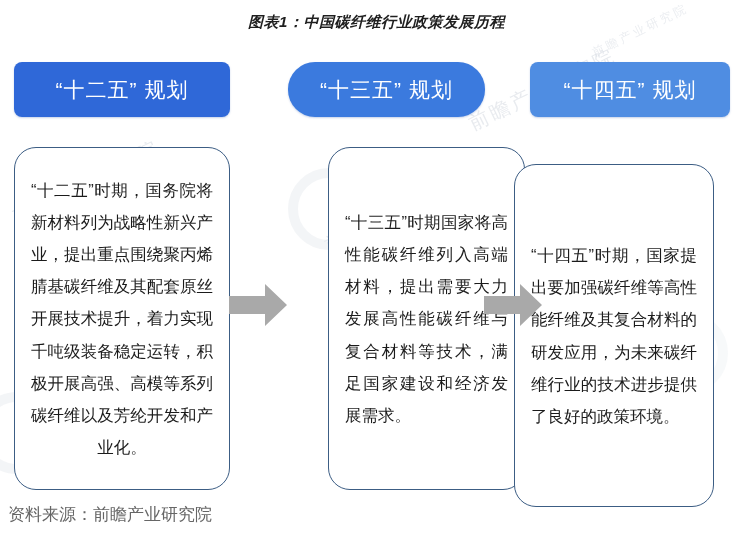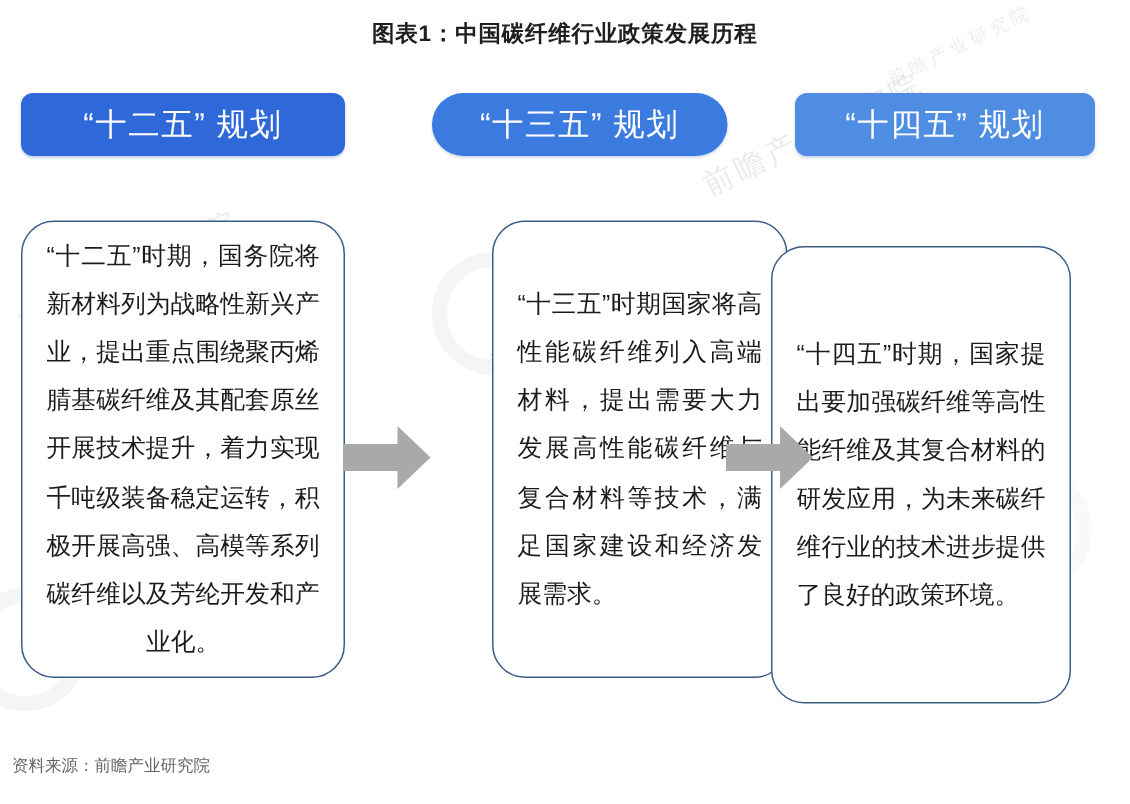--- a/index.html
+++ b/index.html
@@ -2,51 +2,51 @@
 <html><head>
 <meta charset="utf-8">
 <style>
   html,body{margin:0;padding:0;background:#ffffff;}
   .stage{
     position:relative;width:753px;height:536px;background:#ffffff;overflow:hidden;
     font-family:"Liberation Sans","DejaVu Sans",sans-serif;
   }
   .title{
     position:absolute;top:13px;left:0;right:0;text-align:center;
-    font-size:15px;font-weight:700;color:#1f1f1f;letter-spacing:0.5px;
+    font-size:15px;font-weight:700;color:#1f1f1f;letter-spacing:0.5px;font-style:italic;
   }
   .hdr{
-    position:absolute;top:62px;height:42px;border-radius:8px;
+    position:absolute;top:62px;height:55px;border-radius:8px;
     display:flex;align-items:center;justify-content:center;
     color:#ffffff;font-size:21px;letter-spacing:1px;
     box-shadow:0 1px 2px rgba(30,80,170,0.25);
   }
   .hdr.c1{left:14px;width:216px;}
   .hdr.c2{left:288px;width:197px;}
   .hdr.c3{left:530px;width:200px;}
   .box{
-    position:absolute;top:147px;height:305px;border:1px solid #3c5d84;
+    position:absolute;top:147px;height:343px;border:1px solid #3c5d84;
     border-radius:22px;background:#ffffff;
     display:flex;align-items:center;box-sizing:border-box;padding:0 16px;
   }
   .box.c1{left:14px;width:216px;}
   .box.c2{left:288px;width:197px;margin-left:40px;}
   .box.c3{left:514px;width:200px;margin-top:17px;}
   .box p{
     margin:0;font-size:16.5px;line-height:1.95;color:#1b1b1b;
     text-align:justify;width:100%;
   }
   .box.c1 p{text-align-last:center;}
   .arrow{position:absolute;top:282px;width:58px;height:46px;}
   .arrow.a1{left:229px;}
   .arrow.a2{left:484px;}
   .footer{
     position:absolute;top:503px;left:0;right:0;
     display:flex;justify-content:space-between;align-items:center;
-    padding:0 8px;font-size:11px;color:#666666;
+    padding:0 8px;font-size:17px;color:#666666;
   }
   
   .wm{
     position:absolute;color:#c6cdd7;opacity:0.40;font-size:20px;
     letter-spacing:3px;transform:rotate(-26deg);white-space:nowrap;
     pointer-events:none;user-select:none;
   }
   .wm.small{font-size:12px;opacity:0.35;}
   .ring{
     position:absolute;border:10px solid #e9edf1;border-radius:50%;

